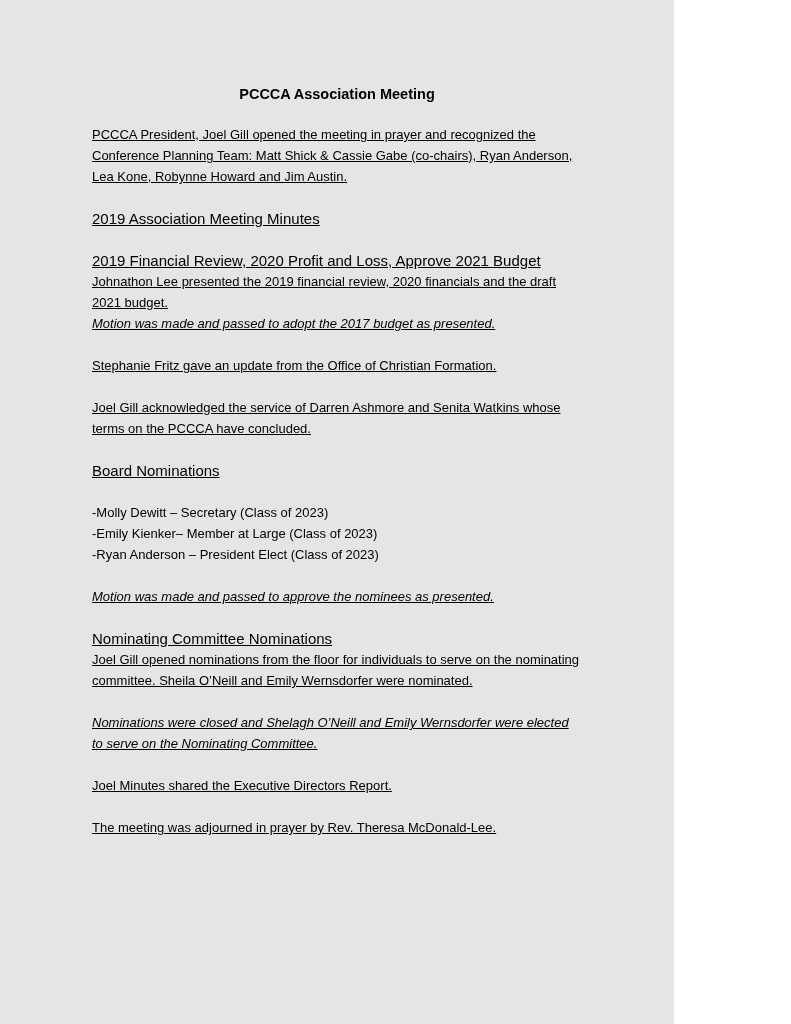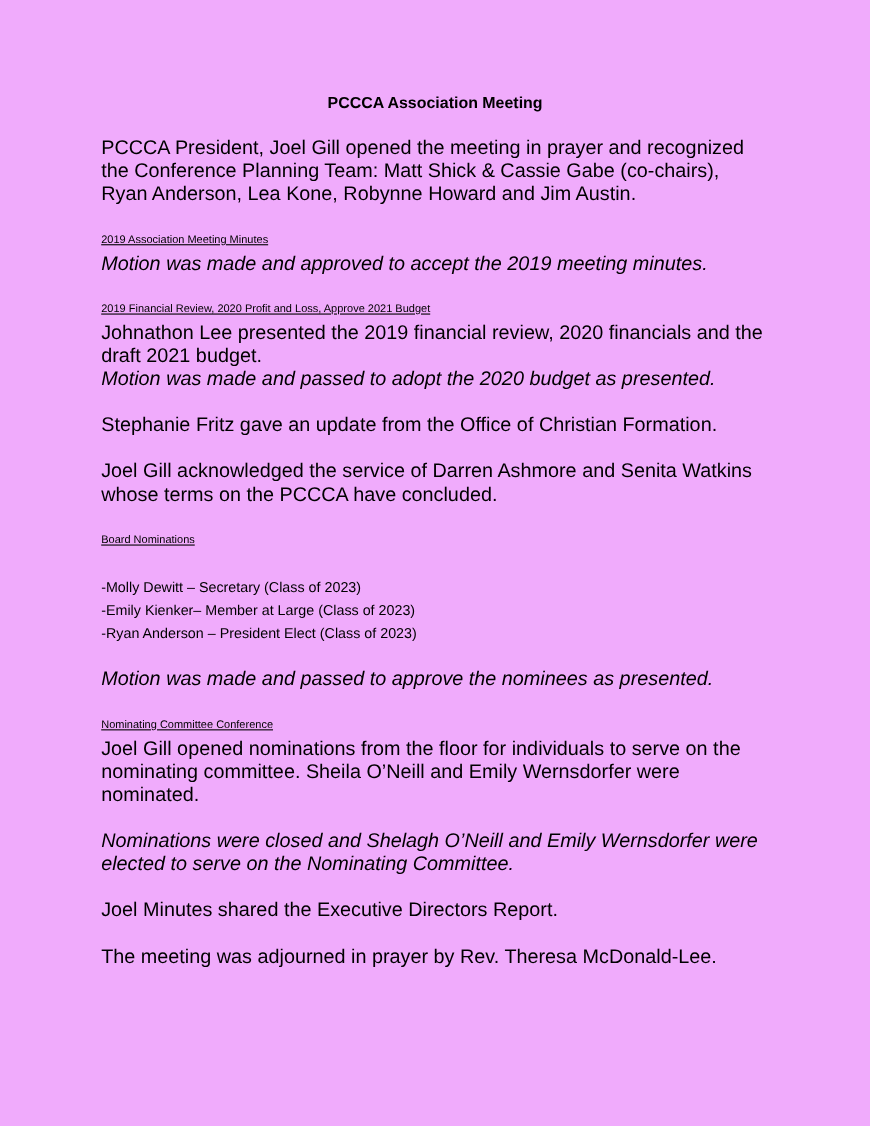--- a/index.html
+++ b/index.html
@@ -6,50 +6,51 @@
     margin: 0;
     padding: 0;
     background: #ffffff;
   }
   body {
     font-family: "Liberation Sans", sans-serif;
     color: #000000;
   }
   .page {
     position: relative;
-    width: 791px;
+    width: 674px;
     height: 1024px;
-    background: #f0abfc;
+    background: #e5e5e5;
     box-sizing: border-box;
     padding: 84px 92px 0 92px;
     overflow: hidden;
   }
   .doc-title {
     text-align: center;
     font-weight: bold;
     font-size: 14.5px;
     line-height: 20px;
     margin: 0;
   }
   .doc-title .line {
     display: block;
   }
   .body-block {
     margin-top: 20px;
   }
   p.para {
     margin: 0 0 0 0;
-    font-size: 18px;
+    font-size: 13px;
     line-height: 21px;
+    text-decoration: underline;
   }
   .spacer {
     height: 21px;
   }
   .heading {
-    font-size: 10px;
+    font-size: 15px;
     line-height: 21px;
     text-decoration: underline;
     margin: 0;
   }
   .italic {
     font-style: italic;
   }
   .nominee-list p {
     margin: 0;
     font-size: 13px;
@@ -69,29 +70,28 @@
   </div>
 
   <div class="body-block">
 
     <p class="para">PCCCA President, Joel Gill opened the meeting in prayer and recognized the Conference Planning Team: Matt Shick &amp; Cassie Gabe (co-chairs), Ryan Anderson, Lea Kone, Robynne Howard and Jim Austin.</p>
 
     <div class="spacer"></div>
 
     <div class="section">
       <p class="heading">2019 Association Meeting Minutes</p>
-      <p class="para italic">Motion was made and approved to accept the 2019 meeting minutes.</p>
     </div>
 
     <div class="spacer"></div>
 
     <div class="section">
       <p class="heading">2019 Financial Review, 2020 Profit and Loss, Approve 2021 Budget</p>
       <p class="para">Johnathon Lee presented the 2019 financial review, 2020 financials and the draft 2021 budget.</p>
-      <p class="para italic">Motion was made and passed to adopt the 2020 budget as presented.</p>
+      <p class="para italic">Motion was made and passed to adopt the 2017 budget as presented.</p>
     </div>
 
     <div class="spacer"></div>
 
     <p class="para">Stephanie Fritz gave an update from the Office of Christian Formation.</p>
 
     <div class="spacer"></div>
 
     <p class="para">Joel Gill acknowledged the service of Darren Ashmore and Senita Watkins whose terms on the PCCCA have concluded.</p>
 
@@ -109,21 +109,21 @@
       </div>
 
       <div class="spacer"></div>
 
       <p class="para italic">Motion was made and passed to approve the nominees as presented.</p>
     </div>
 
     <div class="spacer"></div>
 
     <div class="section">
-      <p class="heading">Nominating Committee Conference</p>
+      <p class="heading">Nominating Committee Nominations</p>
       <p class="para">Joel Gill opened nominations from the floor for individuals to serve on the nominating committee. Sheila O’Neill and Emily Wernsdorfer were nominated.</p>
 
       <div class="spacer"></div>
 
       <p class="para italic">Nominations were closed and Shelagh O’Neill and Emily Wernsdorfer were elected to serve on the Nominating Committee.</p>
     </div>
 
     <div class="spacer"></div>
 
     <p class="para">Joel Minutes shared the Executive Directors Report.</p>

